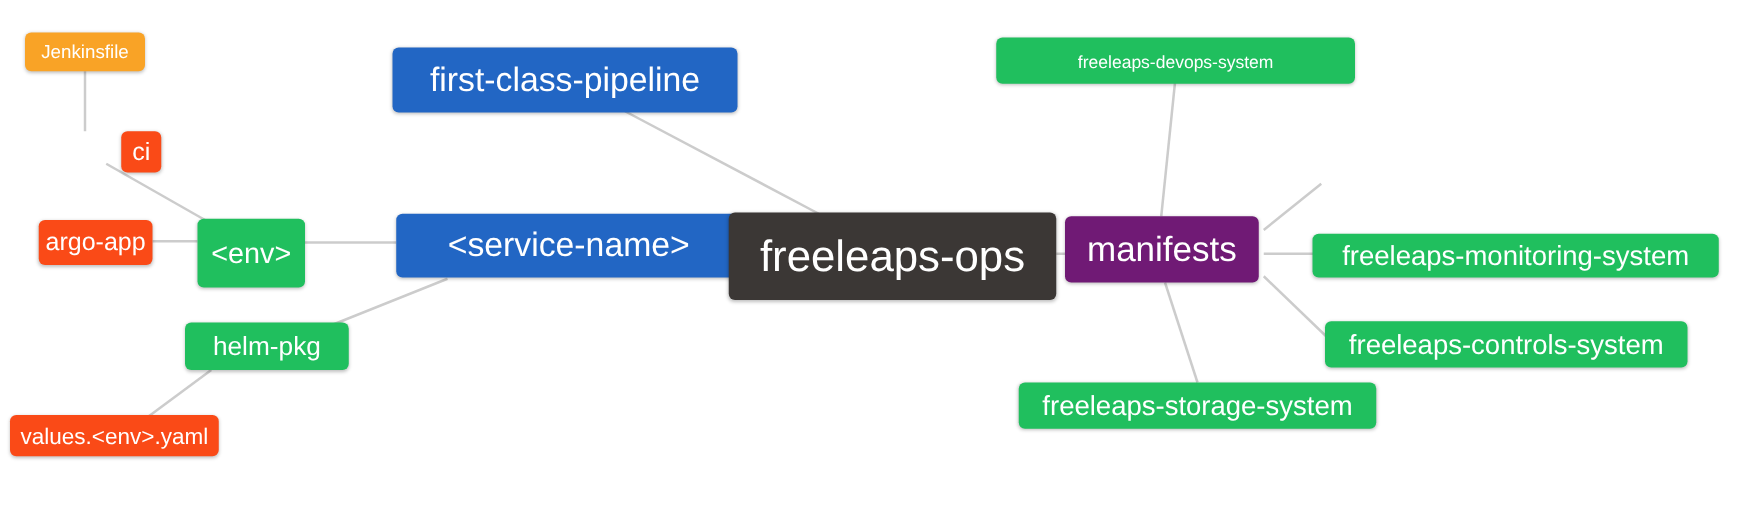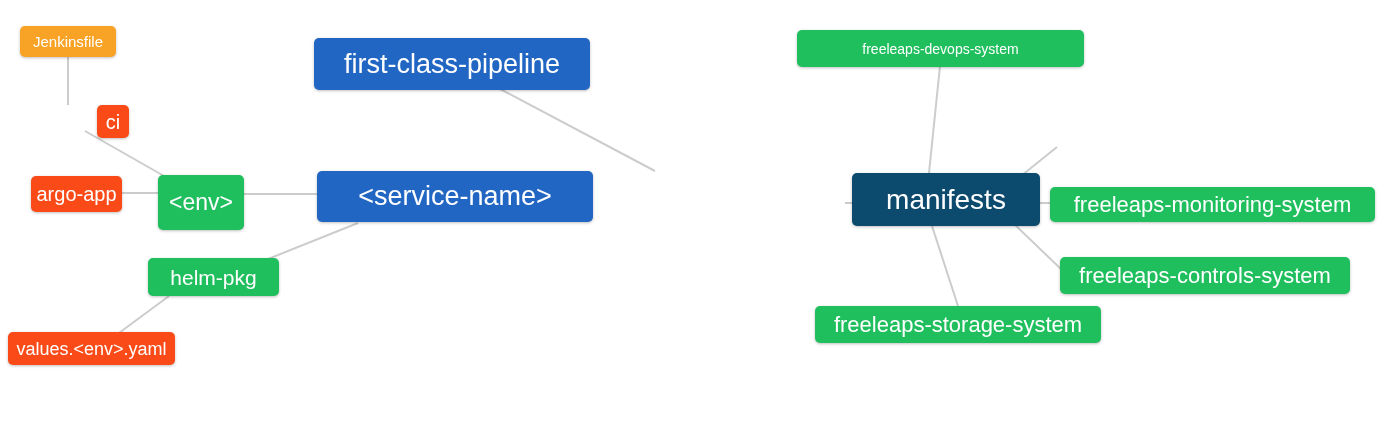--- a/index.html
+++ b/index.html
@@ -75,21 +75,24 @@
     </div>
   <div class="node" style="left: 158px; top: 175px; width: 86px; height: 55px; font-size: 23px; background: rgb(32, 191, 94); color: rgb(255, 255, 255);">
       <span>&lt;env&gt;</span>
     </div>
   <div class="node" style="left: 314px; top: 38px; width: 276px; height: 52px; font-size: 27px; background: rgb(34, 102, 196); color: rgb(255, 255, 255);">
       <span>first-class-pipeline</span>
     </div>
   <div class="node" style="left: 317px; top: 171px; width: 276px; height: 51px; font-size: 27px; background: rgb(34, 102, 196); color: rgb(255, 255, 255);">
       <span>&lt;service-name&gt;</span>
     </div>
-  <div class="node" style="left: 852px; top: 173px; width: 188px; height: 53px; font-size: 28px; background: #0c4a6e; color: rgb(255, 255, 255);">
+  <div class="node" style="left: 583px; top: 170px; width: 262px; height: 70px; font-size: 35px; background: rgb(59, 55, 53); color: rgb(255, 255, 255);">
+      <span>freeleaps-ops</span>
+    </div>
+  <div class="node" style="left: 852px; top: 173px; width: 155px; height: 53px; font-size: 28px; background: #701a75; color: rgb(255, 255, 255);">
       <span>manifests</span>
     </div>
   <div class="node" style="left: 797px; top: 30px; width: 287px; height: 37px; font-size: 14px; background: rgb(32, 191, 94); color: rgb(255, 255, 255);">
       <span>freeleaps-devops-system</span>
     </div>
   <div class="node" style="left: 1050px; top: 187px; width: 325px; height: 35px; font-size: 22px; background: rgb(32, 191, 94); color: rgb(255, 255, 255);">
       <span>freeleaps-monitoring-system</span>
     </div>
   <div class="node" style="left: 1060px; top: 257px; width: 290px; height: 37px; font-size: 22px; background: rgb(32, 191, 94); color: rgb(255, 255, 255);">
       <span>freeleaps-controls-system</span>

